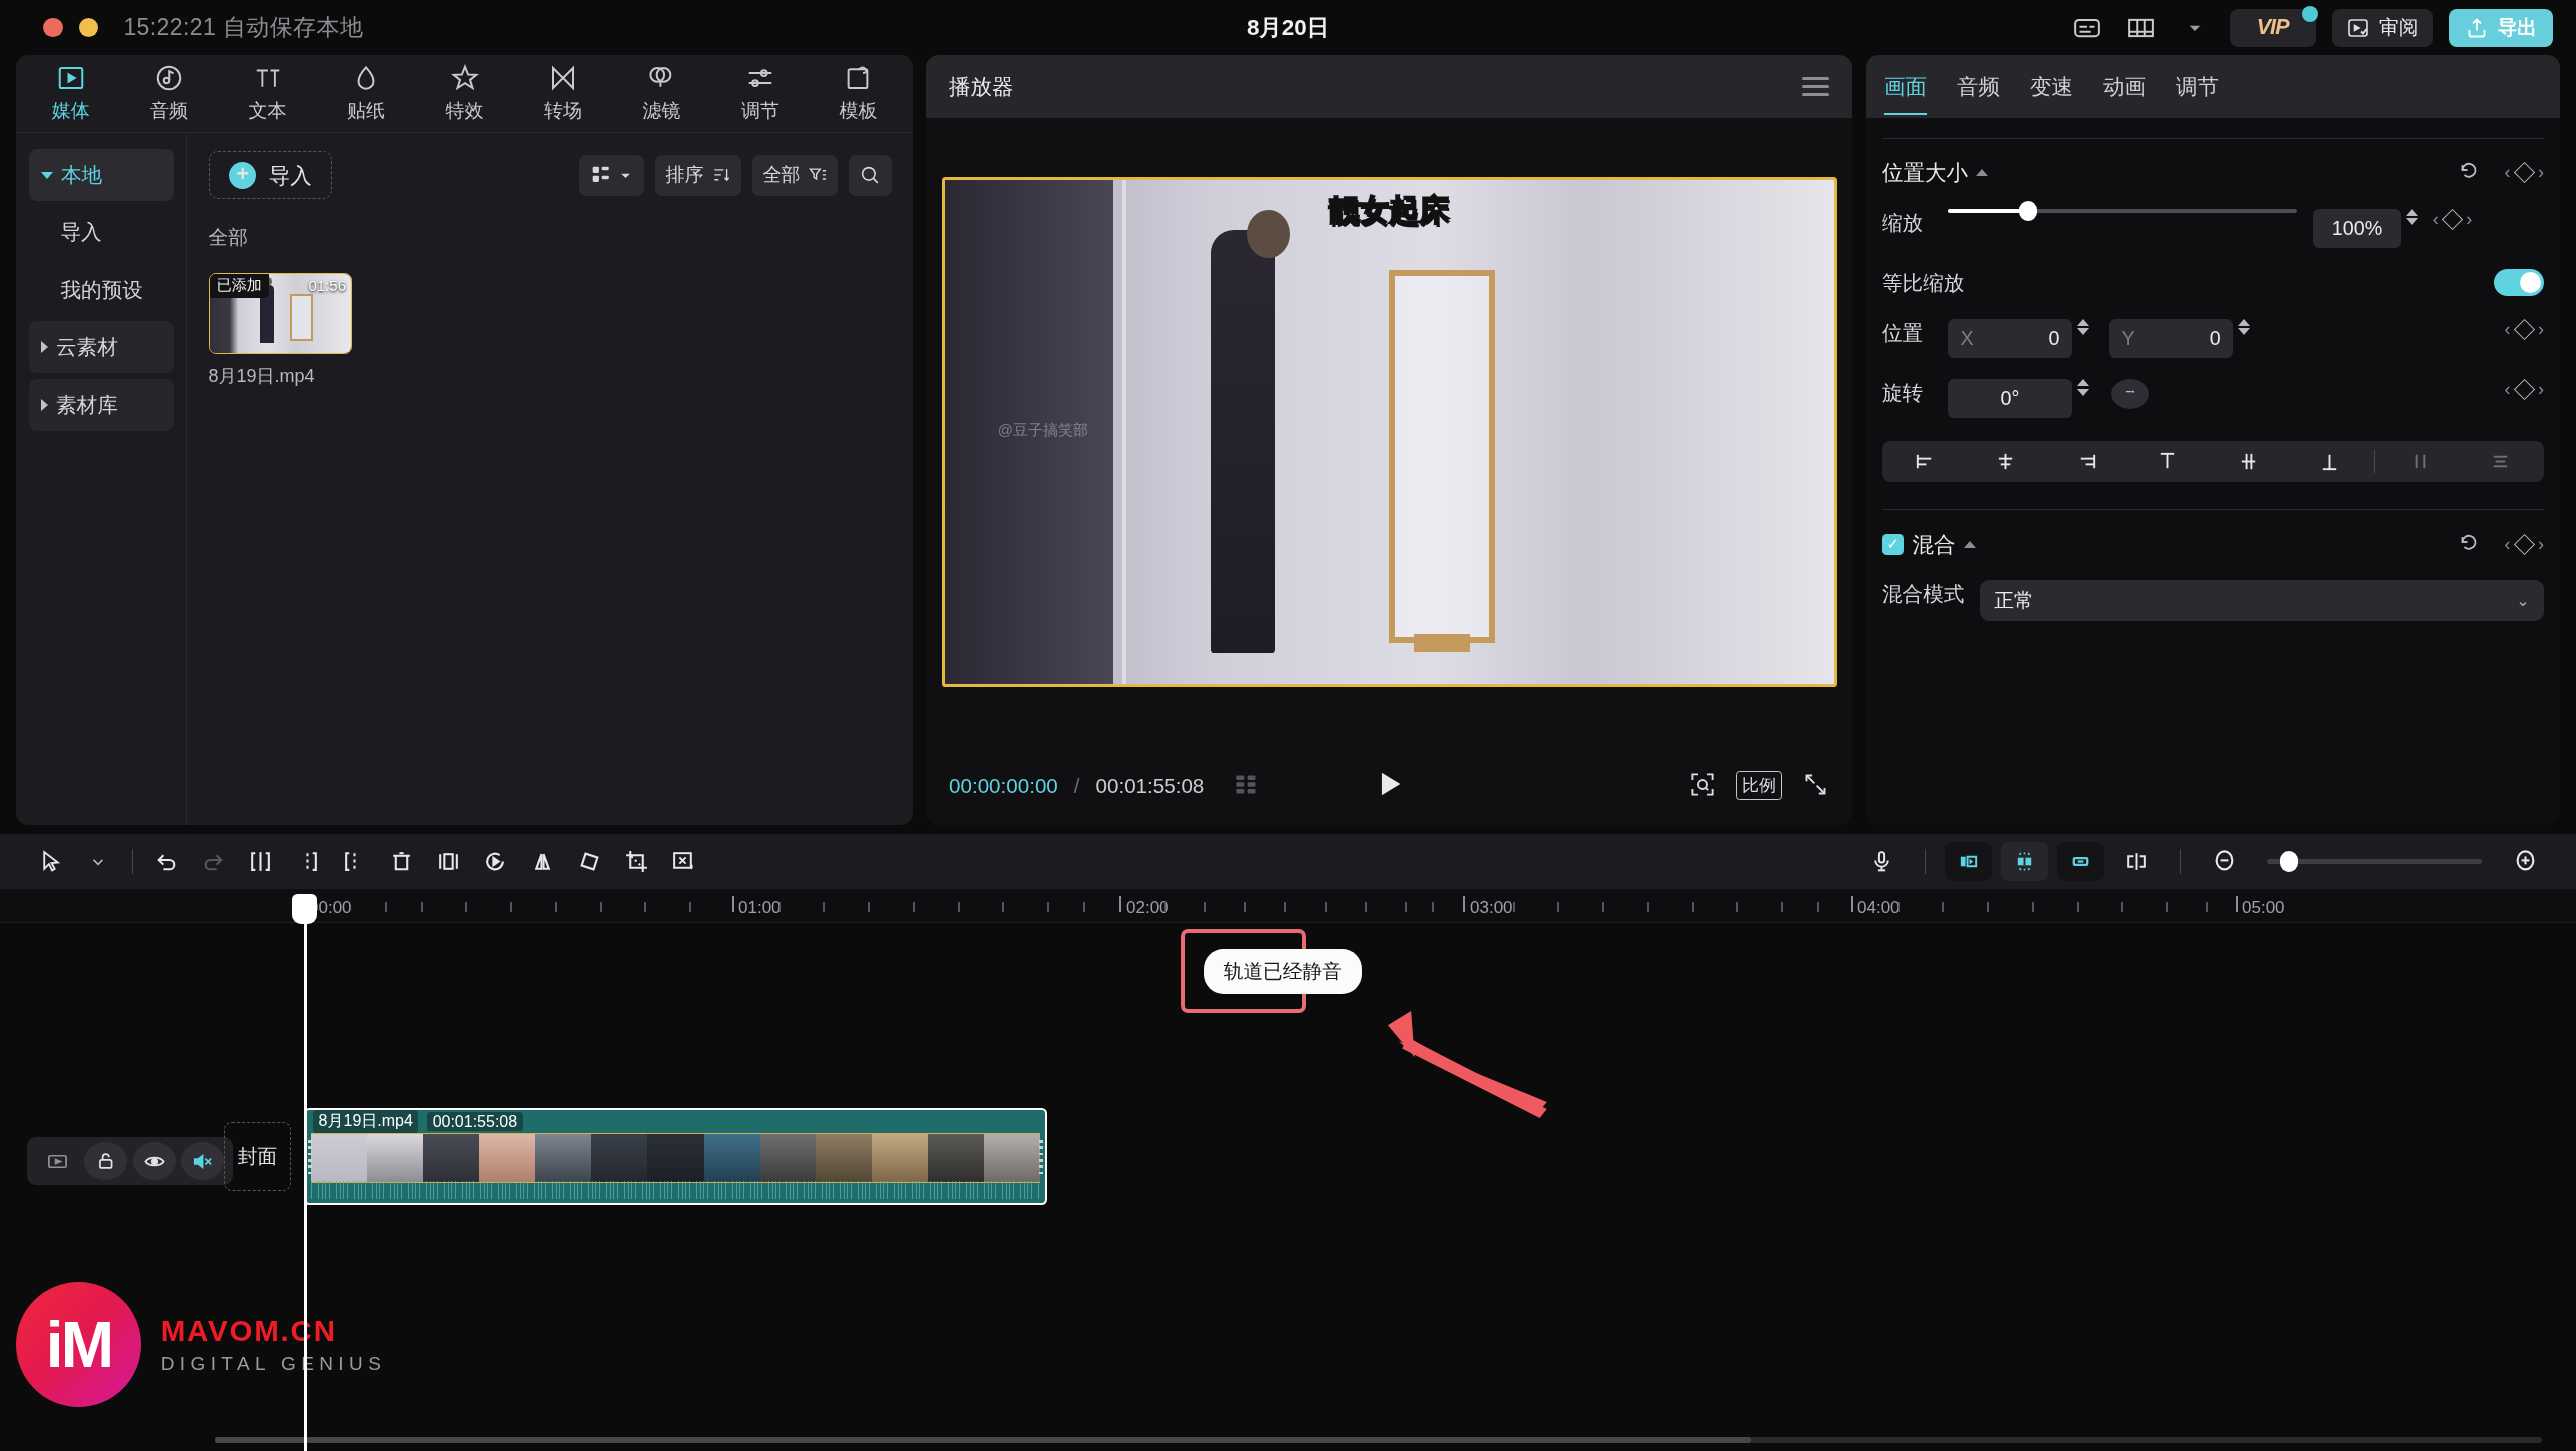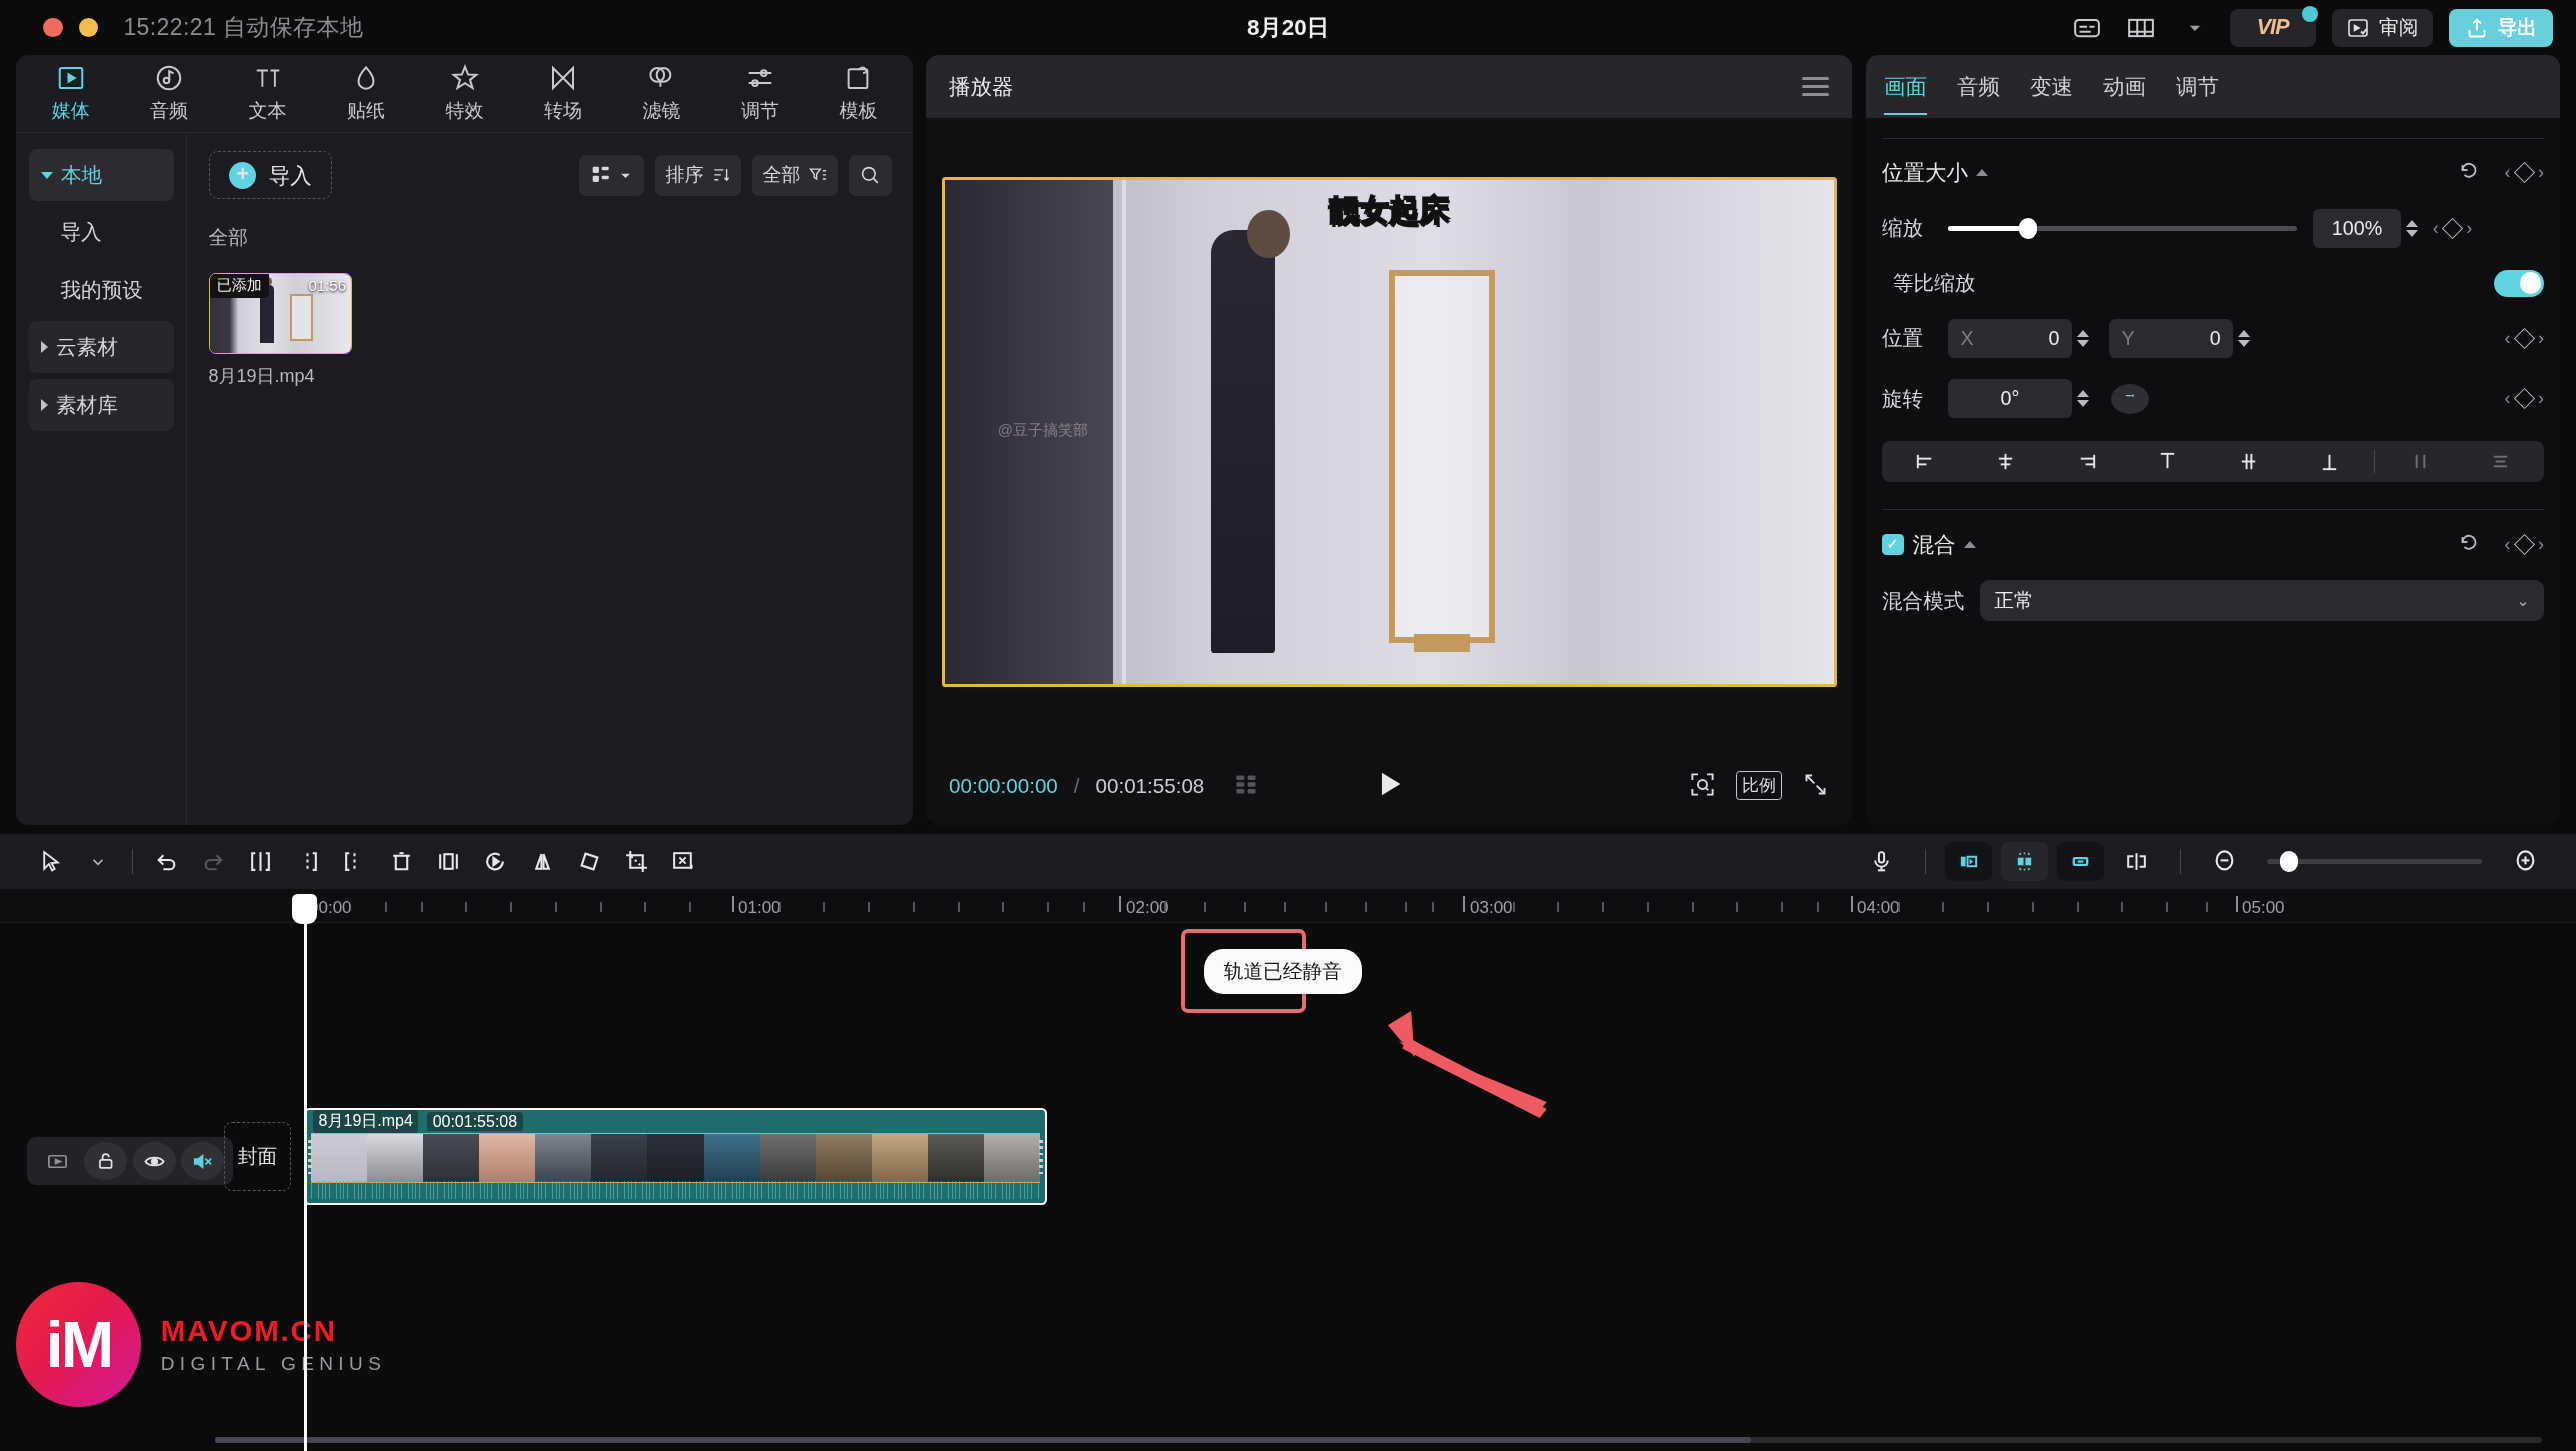--- a/index.html
+++ b/index.html
@@ -101,21 +101,21 @@
   .ptab.active{color:#5fd3e0;}
   .ptab.active:after{content:"";position:absolute;left:0;right:0;bottom:-14.3px;height:2.7px;background:#5fd3e0;}
   .psub{margin:19.7px 16px 0 16px;height:47px;background:#2a2a30;border-radius:8px;display:flex;align-items:center;padding:3.6px;}
   .pst{flex:1;height:39px;border-radius:6.3px;display:flex;align-items:center;justify-content:center;color:#a4a6aa;font-size:19.7px;cursor:pointer;}
   .pst.active{background:#4a4a52;color:#fff;}
   .hr{margin:19.7px 16px 0 16px;height:0.9px;background:#2b2b31;}
   .sec-head{margin:19.7px 16px 0 16px;display:flex;align-items:center;}
   .sec-head .t{color:#e9eaec;font-size:21.5px;}
   .tri-up{width:0;height:0;border-left:6.3px solid transparent;border-right:6.3px solid transparent;border-bottom:7.2px solid #8b8d92;margin-left:8px;}
   .sec-head .ic{margin-left:auto;display:flex;align-items:center;gap:23px;}
-  .row{margin:21.5px 16px 0 16px;display:flex;align-items:center;}
+  .row{margin:21.5px 16px 0 16px;display:flex;align-items:flex-start;}
   .row .lab{width:66px;color:#d6d7da;font-size:20.6px;}
   .slider{flex:1;height:4.5px;background:#4c4d52;border-radius:2.7px;position:relative;max-width:349px;}
   .slider .fill{position:absolute;left:0;top:0;height:4.5px;width:23%;background:#fff;border-radius:2.7px;}
   .slider .knob{position:absolute;left:23%;top:-8px;width:18px;height:20.6px;background:#fff;border-radius:9px;transform:translateX(-50%);cursor:pointer;}
   .numbox{background:#2a2a30;border-radius:6.3px;height:39px;min-width:88px;display:flex;align-items:center;justify-content:center;color:#eceded;font-size:19.7px;cursor:text;}
   .stepper{display:flex;flex-direction:column;gap:2.7px;margin-left:5.4px;cursor:pointer;}
   .stepper i{display:block;width:0;height:0;border-left:6.3px solid transparent;border-right:6.3px solid transparent;}
   .stepper i.u{border-bottom:7.2px solid #b9babd;}
   .stepper i.d{border-top:7.2px solid #b9babd;}
   .kf{display:flex;align-items:center;gap:6.3px;color:#8b8d92;font-size:18px;cursor:pointer;}
@@ -483,21 +483,21 @@
       </div>
       <div class="numbox" style="margin-left:16px;">100%</div>
       <span class="stepper">
           <i class="u"></i>
           <i class="d"></i>
         </span>
       <span class="kf" style="margin-left:14.3px;">‹<span class="diam"></span>›</span>
     </div>
 
     <div class="row">
-      <span class="lab" style="width:auto;margin-left:11px;">等比缩放</span>
+      <span class="lab" style="width:auto;">等比缩放</span>
       <div class="toggle" style="margin-left:auto;">
           <i></i>
         </div>
     </div>
 
     <div class="row">
       <span class="lab">位置</span>
       <div class="xy">
         <span class="ax">X</span>
         <span class="vv">0</span>

